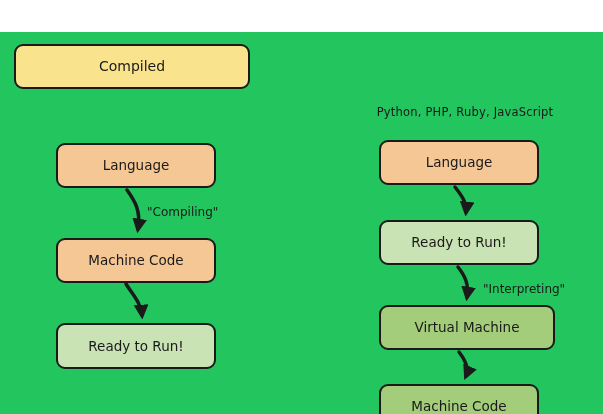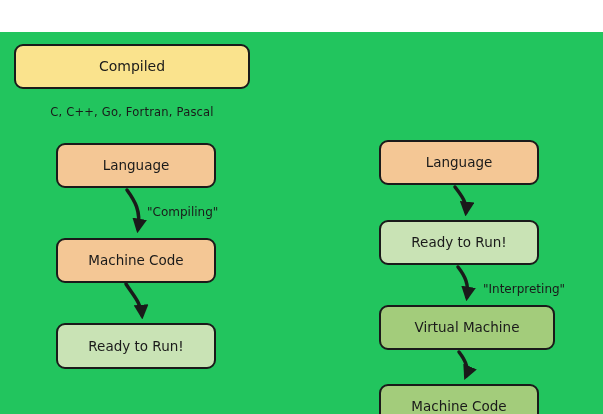--- a/index.html
+++ b/index.html
@@ -39,36 +39,36 @@
     <path class="stem" d="M127,158 C135,169 141,179 138,197" marker-end="url(#ah)"></path>
     <path class="stem" d="M126,252 C133,263 141,271 142,283" marker-end="url(#ah)"></path>
     <path class="stem" d="M455,155 C462,164 467,171 466,180" marker-end="url(#ah)"></path>
     <path class="stem" d="M458,235 C465,244 469,252 467,265" marker-end="url(#ah)"></path>
     <path class="stem" d="M459,320 C466,329 469,337 466,344" marker-end="url(#ah)"></path>
   </svg>
 
   <div class="box header" style="left:14px;top:12px;width:236px;height:45px;">
     <span>Compiled</span>
   </div>
-  <div class="subtitle" style="left:24px;top:73px;width:216px;">C, C++, Go, Fortran, Pascal</div>
 
   <div class="box node orange" style="left:56px;top:111px;width:160px;height:45px;">
     <span>Language</span>
   </div>
 
   <div class="edge-label" style="left:147px;top:173px;">"Compiling"</div>
 
   <div class="box node orange" style="left:56px;top:206px;width:160px;height:45px;">
     <span>Machine Code</span>
   </div>
 
   <div class="box node lgreen" style="left:56px;top:291px;width:160px;height:46px;">
     <span>Ready to Run!</span>
   </div>
 
+  <div class="subtitle" style="left:350px;top:73px;width:230px;">Python, PHP, Ruby, JavaScript</div>
 
   <div class="box node orange" style="left:379px;top:108px;width:160px;height:45px;">
     <span>Language</span>
   </div>
 
   <div class="box node lgreen" style="left:379px;top:188px;width:160px;height:45px;">
     <span>Ready to Run!</span>
   </div>
 
   <div class="edge-label" style="left:483px;top:250px;">"Interpreting"</div>

